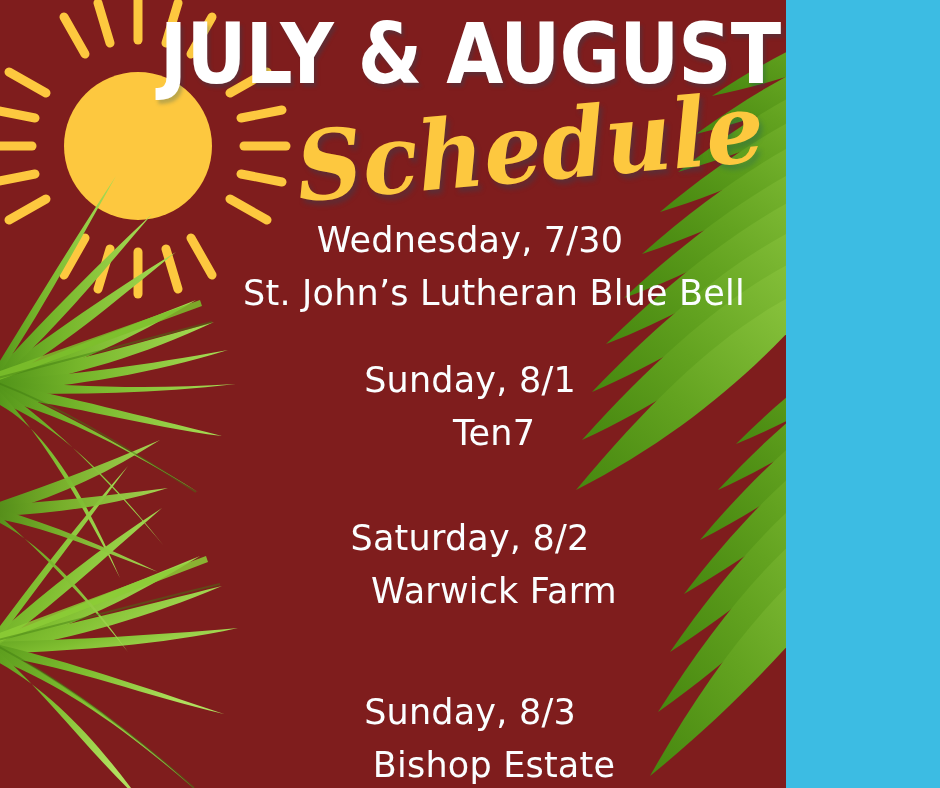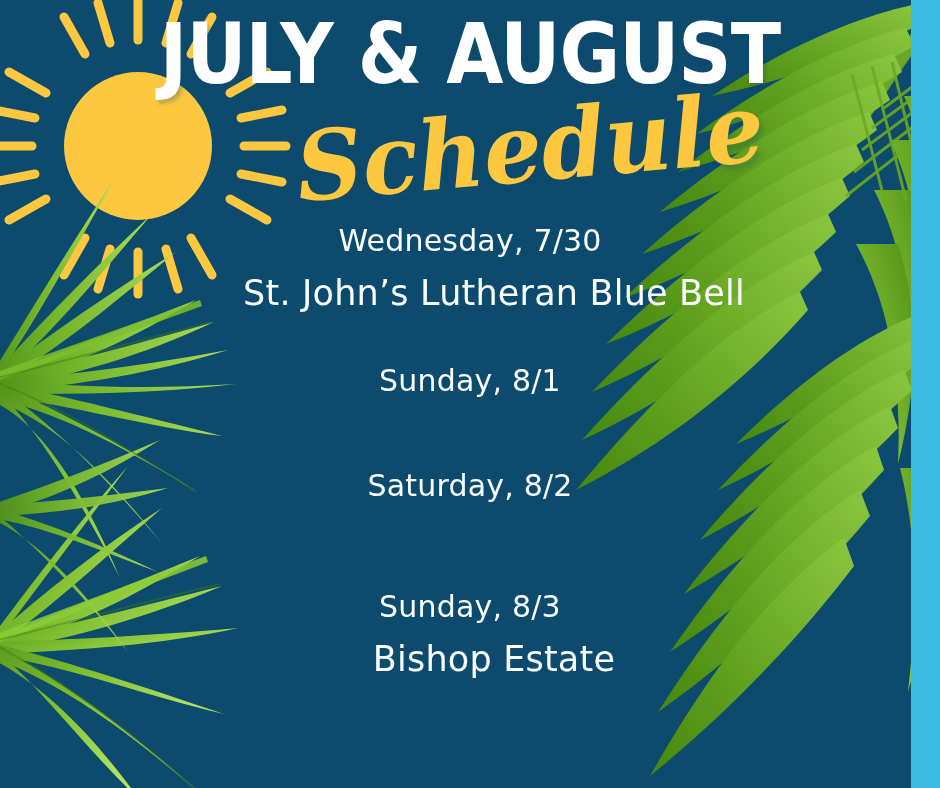--- a/index.html
+++ b/index.html
@@ -2,22 +2,22 @@
 <html><head>
 <meta charset="utf-8">
 <style>
   html,body{margin:0;padding:0;}
   body{
     width:940px;height:788px;overflow:hidden;
     font-family:"Liberation Sans",sans-serif;
     background:#3cbce3;
   }
   #poster{
-    position:relative;width:911px;height:788px;overflow:hidden;
-    background:#0c4a6e;
+    position:relative;width:786px;height:788px;overflow:hidden;
+    background:#7f1d1d;
   }
   .layer{position:absolute;top:0;left:0;width:940px;height:788px;}
   .layer svg{display:block;width:940px;height:788px;}
 
   
   #title-block{
     position:absolute;left:0;top:0;width:940px;height:210px;
     z-index:6;pointer-events:none;
   }
   #main-title{
@@ -52,21 +52,21 @@
   
   #schedule{
     position:absolute;left:0;top:214px;width:940px;
     z-index:5;text-align:center;pointer-events:none;
   }
   .entry{margin:0 0 38px 0;}
   .entry:last-child{margin-bottom:0;}
   .entry-date,.entry-venue{
     font-family:"DejaVu Sans",sans-serif;
     font-weight:400;
-    font-size:30px;
+    font-size:35px;
     line-height:53px;
     color:#fbfeff;
     letter-spacing:0.2px;
     white-space:nowrap;
   }
   .entry-venue{font-size:35px;padding-left:48px;}
   #entry-0{margin-bottom:34px;}
   #entry-1{margin-bottom:52px;}
   #entry-2{margin-bottom:68px;}
 </style>
@@ -249,24 +249,26 @@
 
   <div id="schedule">
 
     <div class="entry" id="entry-0">
       <div class="entry-date">Wednesday, 7/30</div>
       <div class="entry-venue">St. John’s Lutheran Blue Bell</div>
     </div>
 
     <div class="entry" id="entry-1">
       <div class="entry-date">Sunday, 8/1</div>
+      <div class="entry-venue">Ten7</div>
     </div>
 
     <div class="entry" id="entry-2">
       <div class="entry-date">Saturday, 8/2</div>
+      <div class="entry-venue">Warwick Farm</div>
     </div>
 
     <div class="entry" id="entry-3">
       <div class="entry-date">Sunday, 8/3</div>
       <div class="entry-venue">Bishop Estate</div>
     </div>
 
   </div>
 
 </div>

